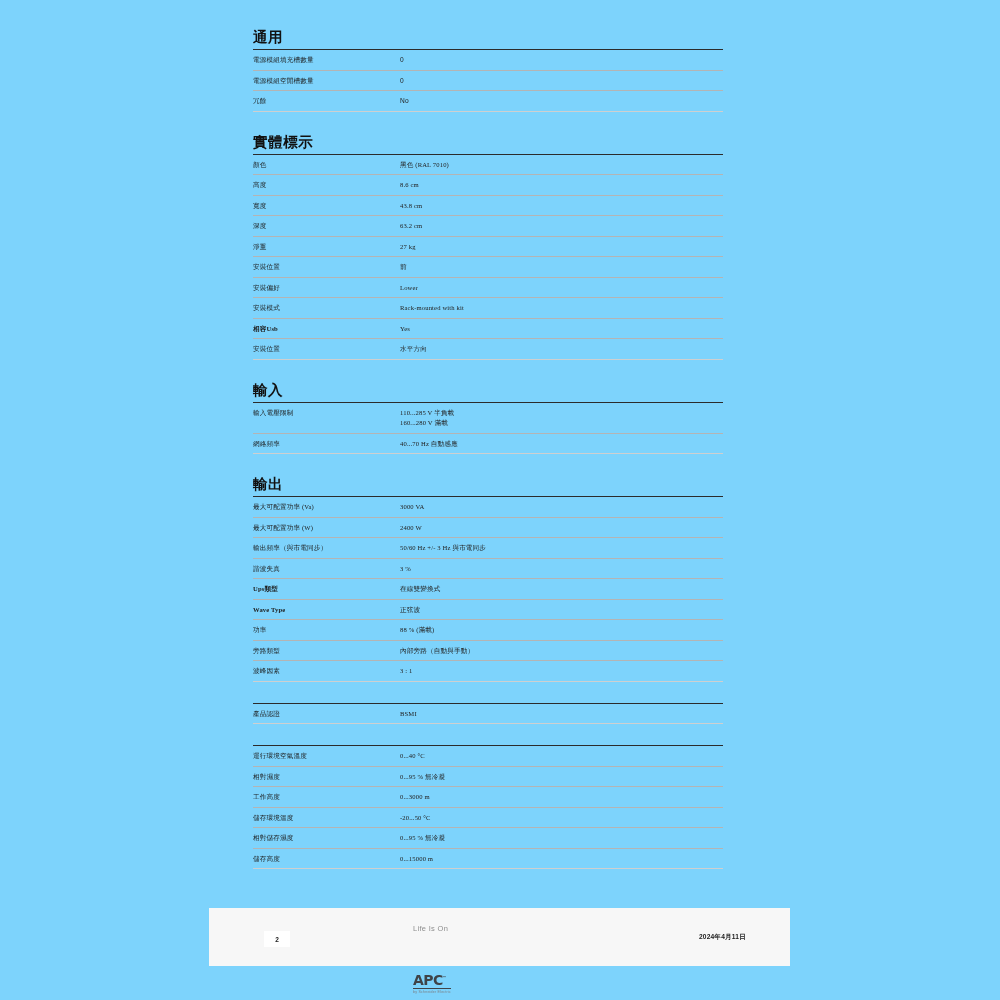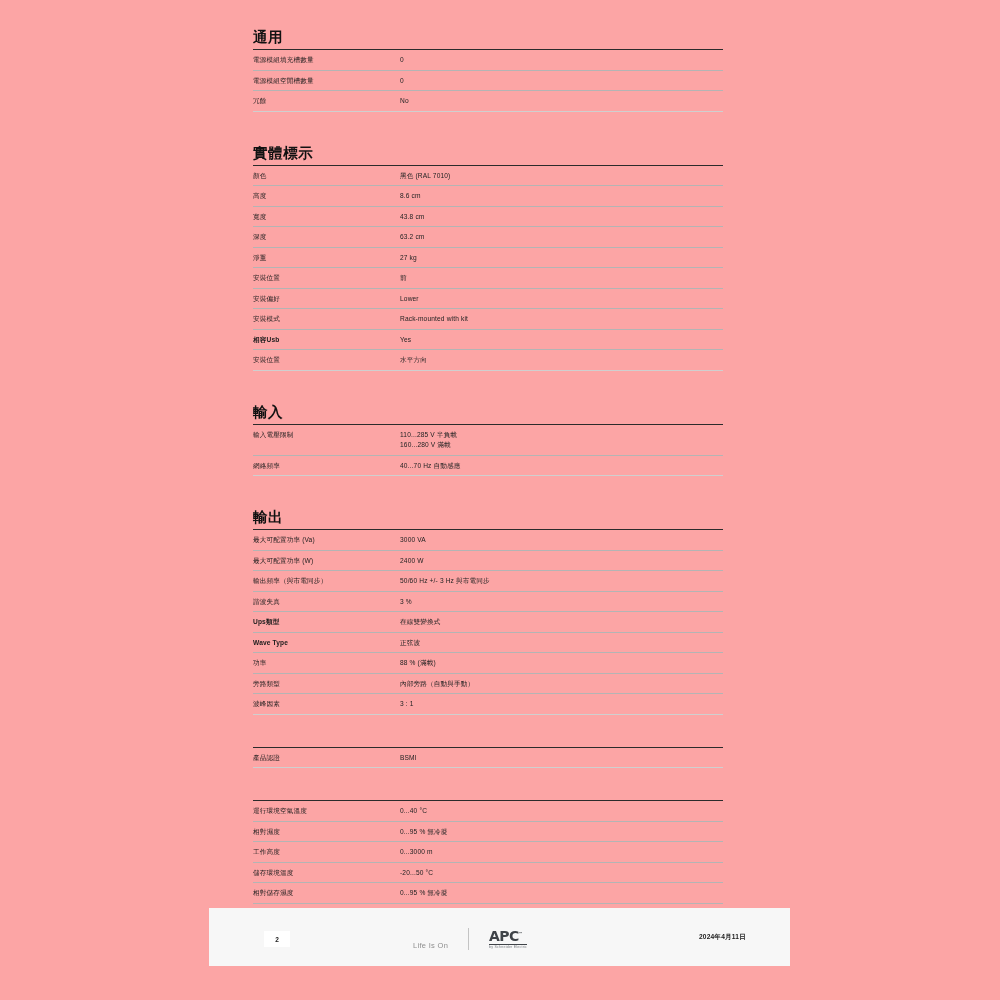--- a/index.html
+++ b/index.html
@@ -15,34 +15,34 @@
     color: #1a1a1a;
     overflow: hidden;
   }
 
   
   #page {
     position: absolute;
     left: 0; top: 0;
     width: 1000px;
     height: 1000px;
-    background: #fca5a5;
+    background: #7dd3fc;
   }
 
   
   #content {
     position: absolute;
     left: 253px;
     top: 28px;
     width: 470px;
   }
 
   
   .section { margin: 0 0 0 0; }
-  .section + .section { margin-top: 32px; }
+  .section + .section { margin-top: 21px; font-family: Liberation Serif, serif; }
 
   .section-title {
     font-size: 14.5px;
     font-weight: bold;
     line-height: 18px;
     color: #111111;
     letter-spacing: 0.6px;
     padding: 0 0 3px 0;
     margin: 0;
   }
@@ -115,23 +115,24 @@
     color: #1a1a1a;
     display: flex;
     align-items: center;
     justify-content: center;
   }
   .footer-logo {
     position: absolute;
     left: 204px;
     top: 16px;
     display: flex;
-    align-items: flex-end;
+    align-items: flex-start;
     gap: 20px;
     height: 26px;
+    flex-direction: column;
   }
   .life-is-on {
     font-size: 7.5px;
     color: #8e8e8e;
     letter-spacing: 0.3px;
     white-space: nowrap;
     display: flex;
     align-items: center;
     gap: 2px;
   }

